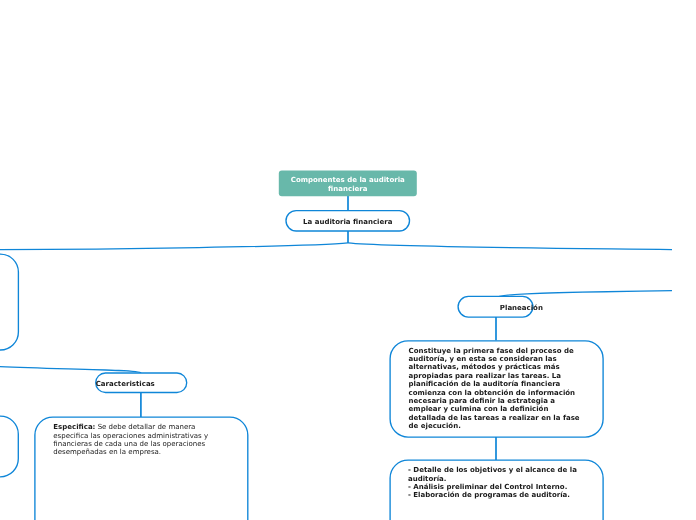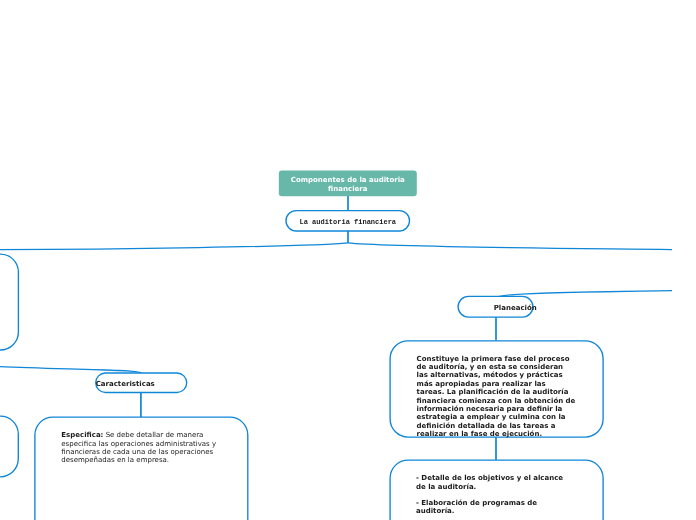--- a/index.html
+++ b/index.html
@@ -6,21 +6,21 @@
   html,body{margin:0;padding:0;}
   body{width:696px;height:520px;background:#ffffff;overflow:hidden;
        font-family:"DejaVu Sans",sans-serif;color:#1a1a1a;}
   #canvas{position:relative;width:672px;height:520px;overflow:hidden;background:#fff;}
   svg#shapes{position:absolute;left:0;top:0;width:696px;height:520px;}
   .lbl{position:absolute;box-sizing:border-box;white-space:nowrap;
        font-size:7px;font-weight:bold;}
   .rootlbl{position:absolute;box-sizing:border-box;color:#ffffff;font-weight:bold;
            font-size:7px;line-height:9px;text-align:center;}
   .txt{position:absolute;box-sizing:border-box;font-size:7px;line-height:8.35px;}
-  .txt p{margin:8px;}
+  .txt p{margin:0;}
   .txt b{font-weight:bold;}
   .bold{font-weight:bold;}
 </style>
 </head>
 <body>
 
 <div id="canvas">
 
   <svg id="shapes" viewBox="0 0 696 520">
     <g fill="none" stroke="#0f86d8" stroke-linecap="butt">
@@ -52,42 +52,43 @@
 
     <rect x="390.1" y="340.8" width="213.0" height="96.3" rx="18" fill="#ffffff" stroke="#0f86d8" stroke-width="1.35"></rect>
 
     <rect x="390.1" y="460.1" width="213.0" height="80" rx="18" fill="#ffffff" stroke="#0f86d8" stroke-width="1.35"></rect>
   </svg>
 
   <div class="rootlbl" style="left:278.8px;top:175.8px;width:138px;">
     <span>Componentes de la auditoria financiera</span>
   </div>
 
-  <div class="lbl" style="left:286px;top:218.3px;width:123.5px;text-align:center;font-family:Liberation Mono, monospace;">
+  <div class="lbl" style="left:286px;top:218.3px;width:123.5px;text-align:center;">
     <span>La auditoria financiera</span>
   </div>
 
   <div class="lbl" style="left:95.7px;top:380.3px;width:91px;">
     <span>Caracteristicas</span>
   </div>
 
-  <div class="lbl" style="left:462px;top:304.1px;width:74.8px;text-align:right;">
+  <div class="lbl" style="left:484px;top:304.1px;width:74.8px;text-align:center;">
     <span>Planeación</span>
   </div>
 
   <div class="txt" style="left:53.3px;top:423.3px;width:175px;">
     <div id="carac-list">
         <p><b>Especifica:</b> Se debe detallar de manera especifica las operaciones administrativas y financieras de cada una de las operaciones desempeñadas en la empresa.</p>
       </div>
   </div>
 
   <div class="txt bold" style="left:408.6px;top:346.8px;width:175px;">
     <p>Constituye la primera fase del proceso de auditoría, y en esta se consideran las alternativas, métodos y prácticas más apropiadas para realizar las tareas. La planificación de la auditoría financiera comienza con la obtención de información necesaria para definir la estrategia a emplear y culmina con la definición detallada de las tareas a realizar en la fase de ejecución.</p>
   </div>
 
   <div class="txt bold" style="left:408px;top:466.4px;width:175px;">
     <div id="bullet-list">
         <p>- Detalle de los objetivos y el alcance de la auditoría.</p>
+        <p>- Análisis preliminar del Control Interno.</p>
         <p>- Elaboración de programas de auditoría.</p>
       </div>
   </div>
 
 </div>
 
 </body></html>

